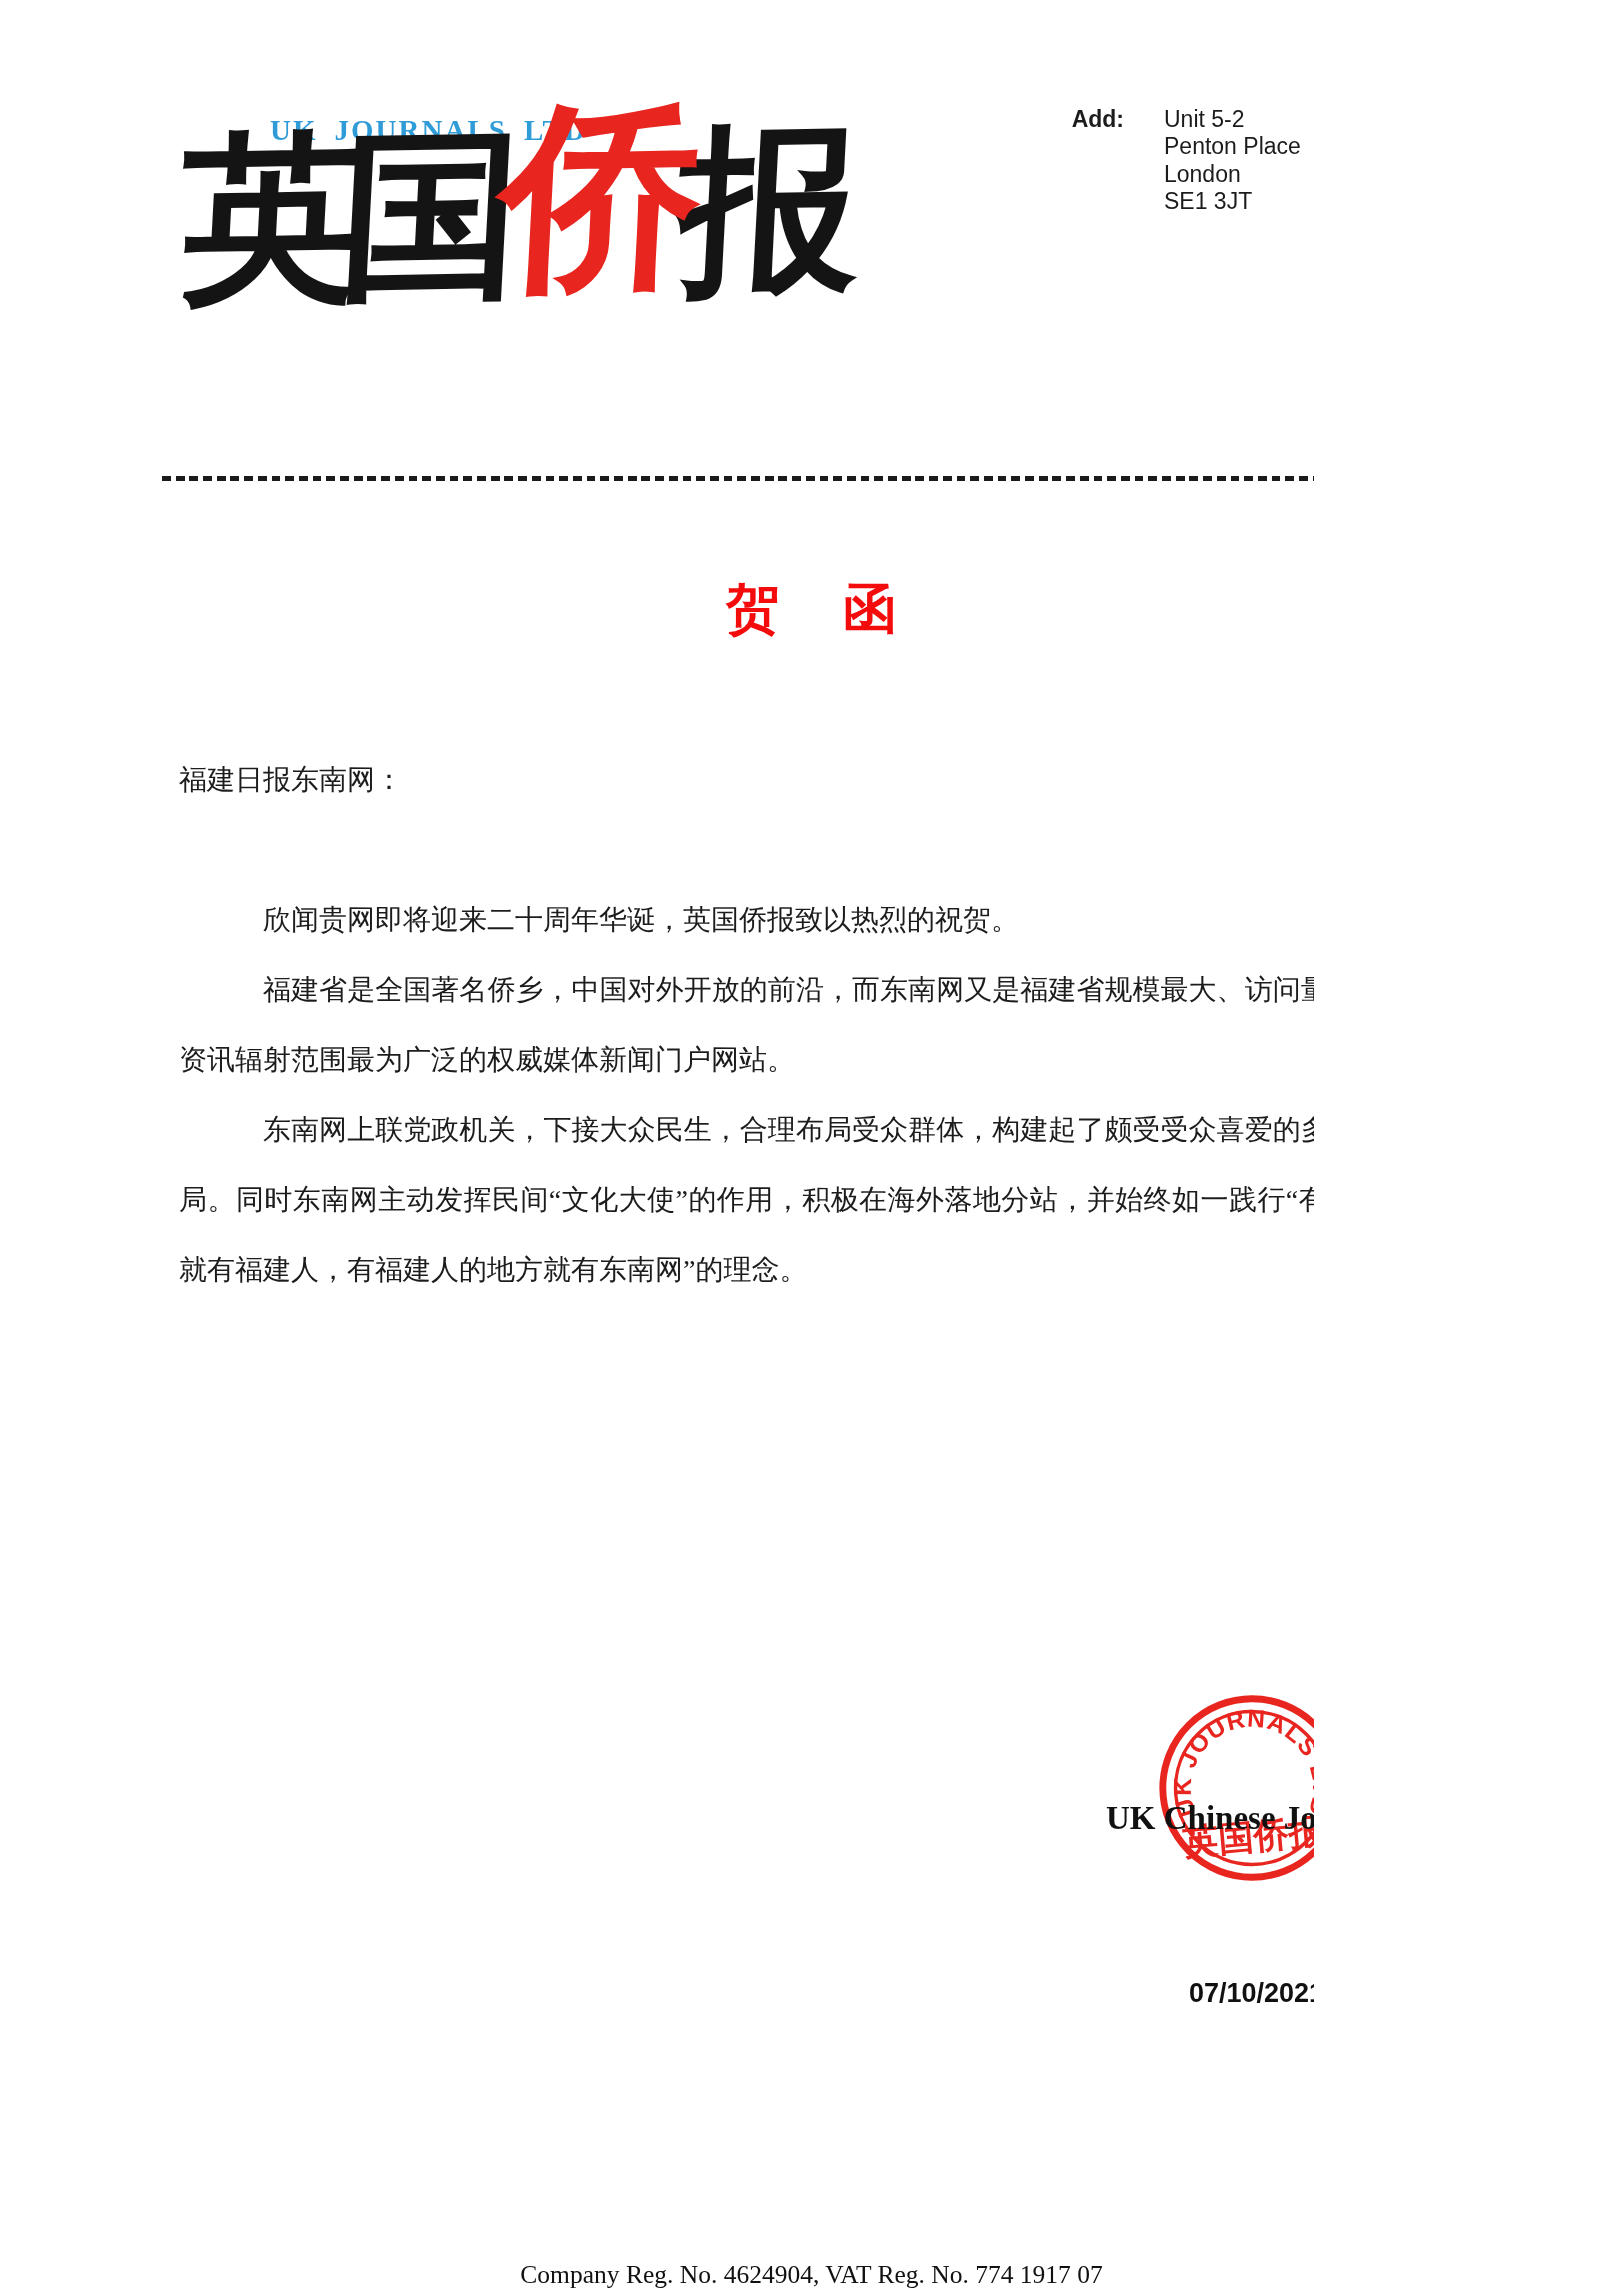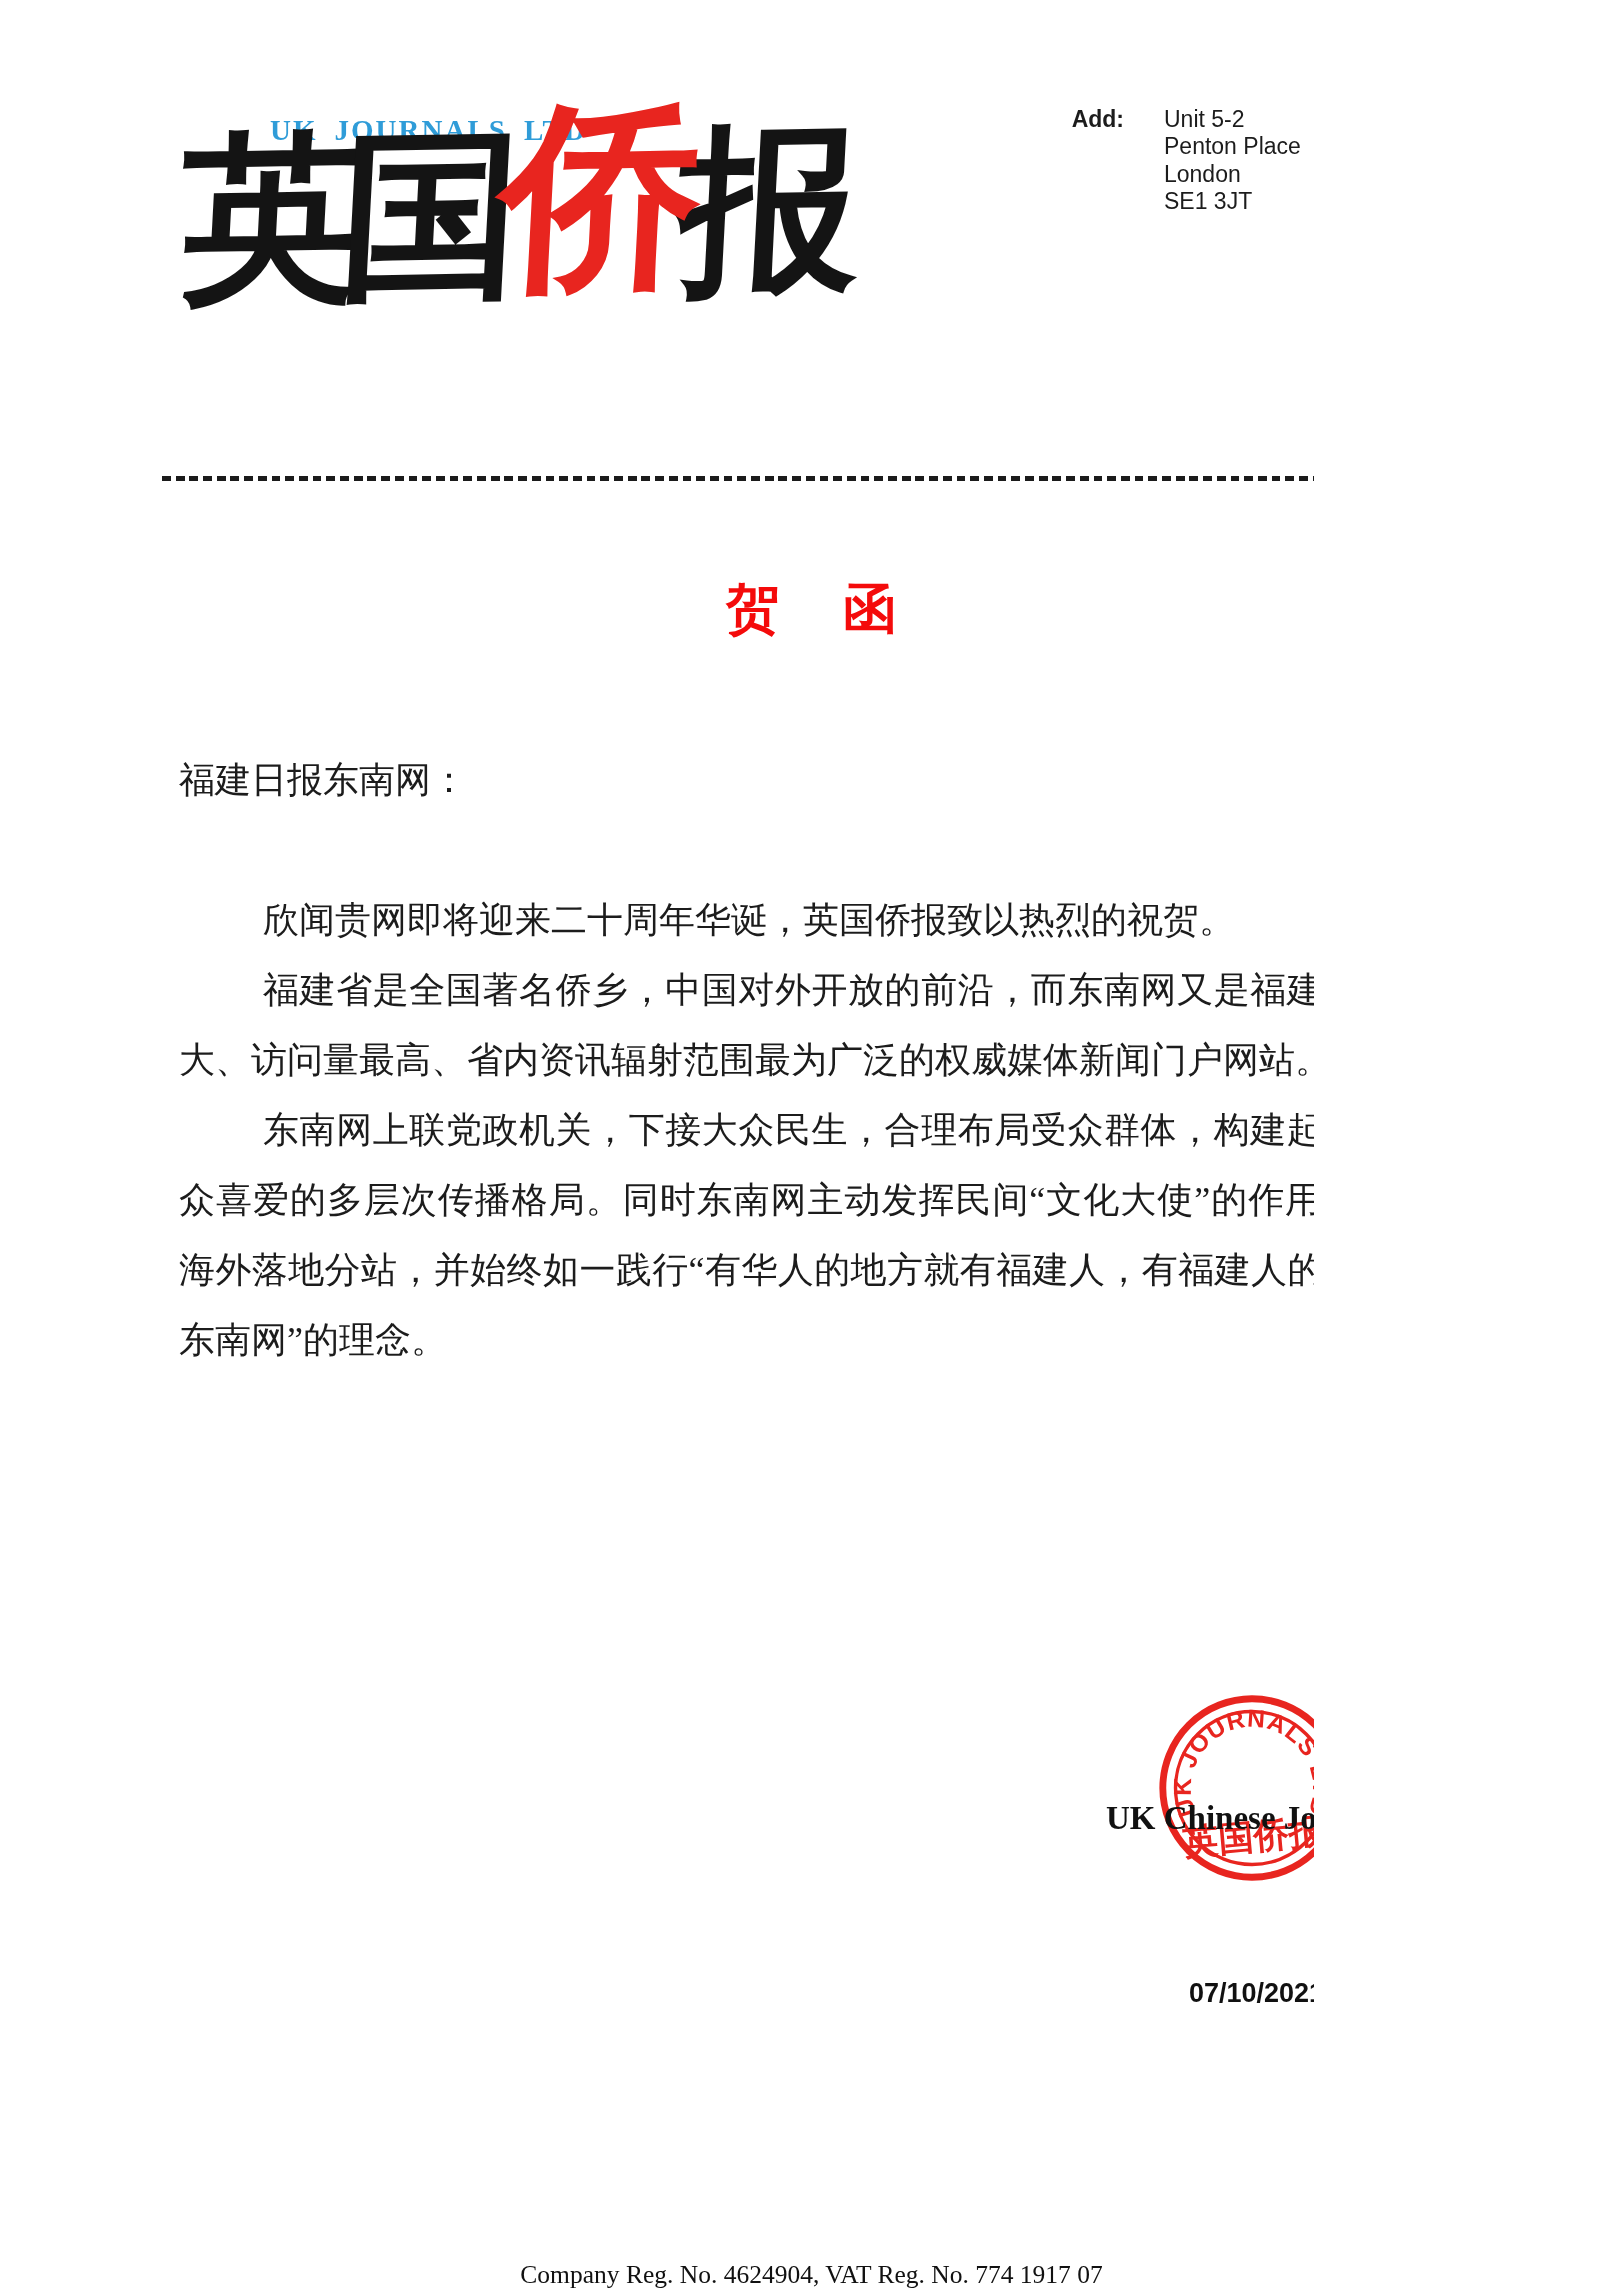--- a/index.html
+++ b/index.html
@@ -49,21 +49,21 @@
     position:absolute;left:0;top:579px;width:1623px;
     display:flex;justify-content:center;gap:63px;
     font-family:"Liberation Sans","DejaVu Sans",sans-serif;
     font-weight:bold;font-size:54px;line-height:1.1;
     color:#f40b0b;
   }
 
   
   .body-text{
     position:absolute;left:179px;top:745px;width:1290px;
-    font-size:36px;line-height:70px;
+    font-size:28px;line-height:70px;
     text-align:justify;
     color:#1c1c1c;
   }
   .body-text .salutation{margin:0;}
   .body-text p{margin:0;text-indent:84px;}
   .body-text p.first{margin-top:70px;}
 
   
   .stamp{position:absolute;left:1153px;top:1689px;width:198px;height:198px;z-index:1;}
   .signature{

